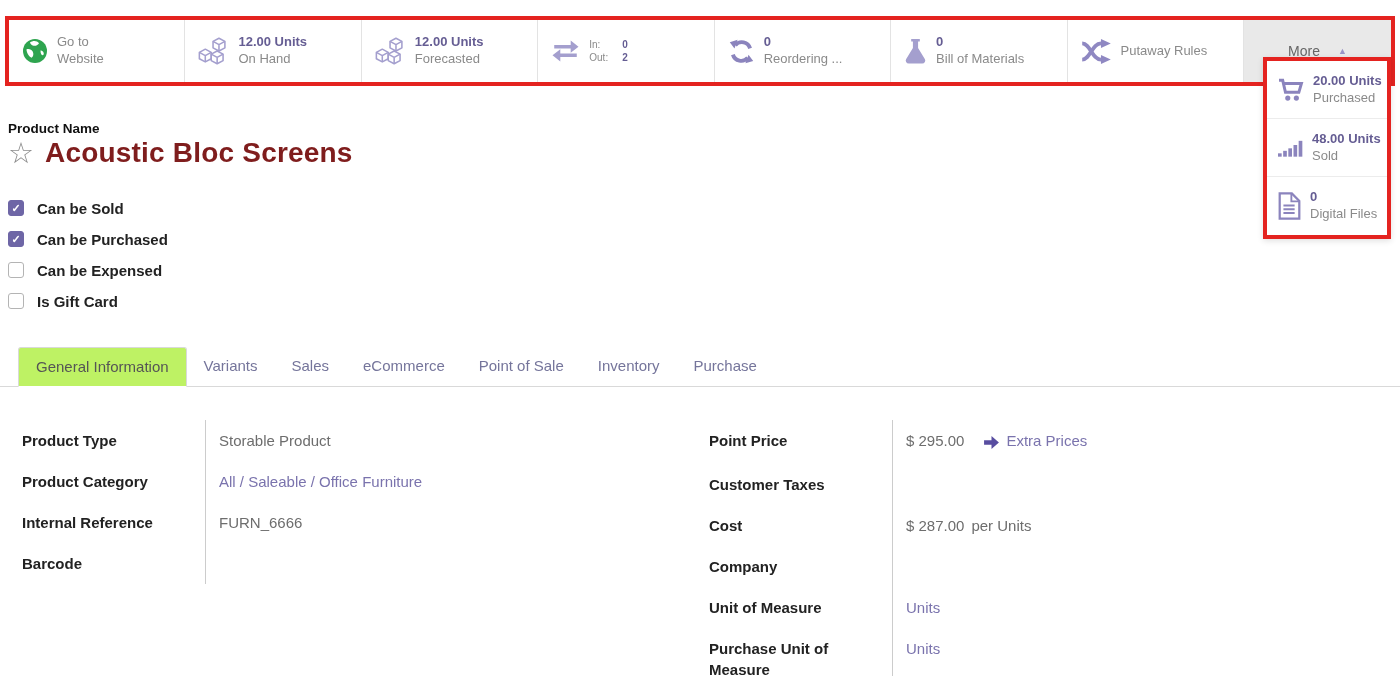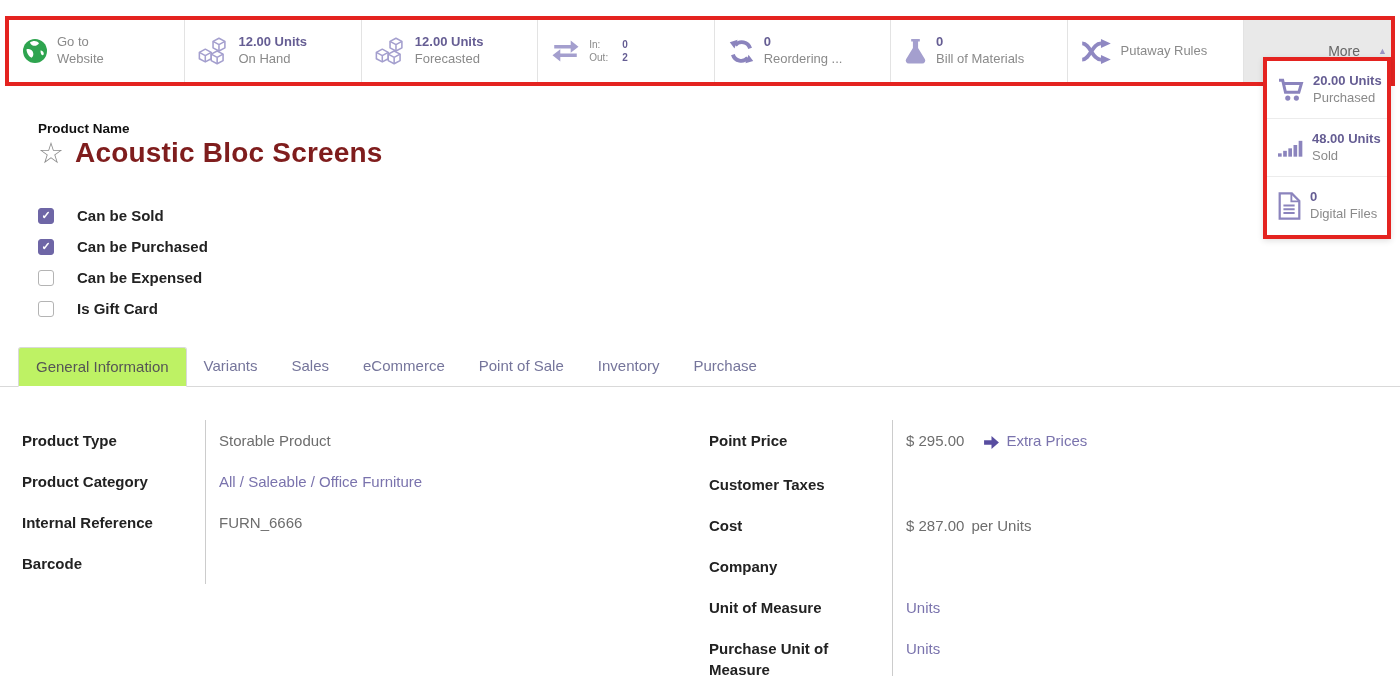--- a/index.html
+++ b/index.html
@@ -12,43 +12,43 @@
   .stat-btn { flex:1 1 0; display:flex; align-items:center; gap:9px;
               padding:0 6px 0 13px; border-right:1px solid #e3e3e3; cursor:pointer;
               background:#fff; overflow:hidden; white-space:nowrap; }
   .stat-btn:last-child { border-right:none; }
   .stat-ico { flex:none; display:flex; align-items:center; }
   .stat-text { font-size:13px; line-height:1.3; }
   .stat-value { font-weight:bold; color:#655d93; }
   .stat-label { color:#8a8a8a; }
   .inout-grid { display:grid; grid-template-columns:auto auto; column-gap:14px;
                 font-size:10px; line-height:1.3; }
-  .more-btn { flex:0 0 147px; background:#e9e9e9; justify-content:flex-end;
+  .more-btn { flex:0 0 147px; background:#e9e9e9; justify-content:center;
               color:#666; font-size:14px; gap:18px; padding:4px; }
   .caret { font-size:9px; color:#9a94c6; }
 
   
   .more-menu { position:absolute; top:57px; right:9px; width:128px;
                border:4px solid #e42320; background:#fff; z-index:5;
                box-shadow:0 2px 6px rgba(0,0,0,.12); }
   .menu-item { height:58px; display:flex; align-items:center; gap:9px;
                padding:0 4px 0 11px; border-bottom:1px solid #ececec; cursor:pointer;
                background:#fff; }
   .menu-item:last-child { border-bottom:none; }
   .menu-text { font-size:13px; line-height:1.3; }
 
   
-  .sheet { padding-left:38px; }
+  .sheet { padding-left:8px; }
   .product-label { margin-top:35px; font-size:13.5px; font-weight:bold; color:#111; }
   .title-row { display:flex; align-items:center; gap:11px; margin-top:1px; }
   .star { font-size:29px; color:#8d8d8d; line-height:1; cursor:pointer; }
   .title { font-size:28px; font-weight:bold; color:#7f1d1d; letter-spacing:.2px; }
 
   .checks { margin-top:31px; }
-  .check-row { display:flex; align-items:center; gap:23px; height:31px; cursor:pointer; }
+  .check-row { display:flex; gap:13px; height:31px; cursor:pointer; }
   .cb { width:16px; height:16px; border:1px solid #b4b4b4; border-radius:3px;
         background:#fff; position:relative; flex:none; }
   .cb.checked { background:#6e66a6; border-color:#6e66a6; }
   .cb.checked::after { content:"✓"; position:absolute; left:2.5px; top:0.5px;
         color:#fff; font-size:11px; font-weight:bold; }
   .check-label { font-weight:bold; font-size:15px; color:#222; }
 
   
   .tabs { display:flex; margin-top:23px; border-bottom:1px solid #d9d9d9;
           padding-left:18px; }

